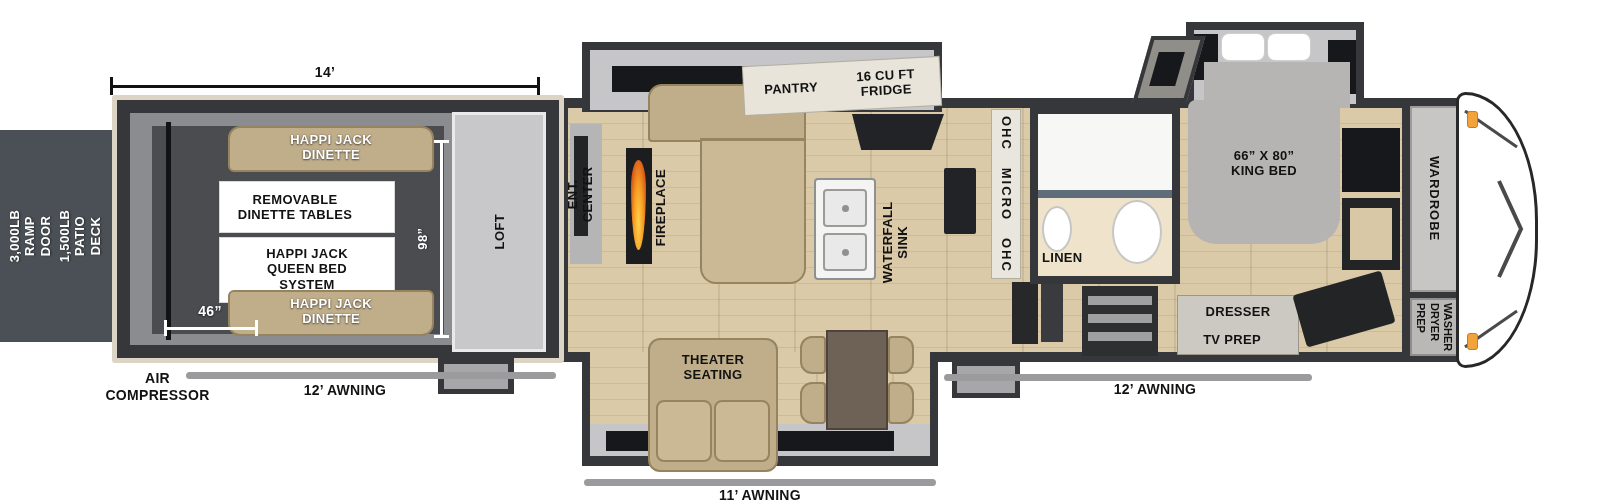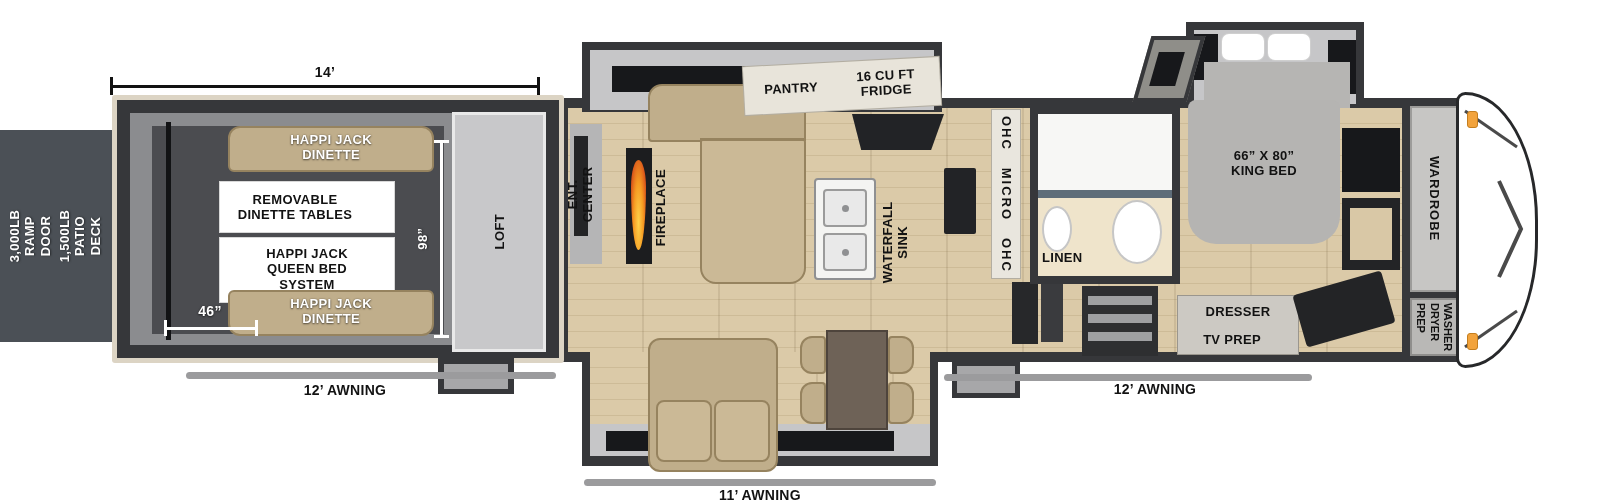--- a/index.html
+++ b/index.html
@@ -154,20 +154,22 @@
 
   <div class="abs" style="left:944px;top:168px;width:32px;height:66px;background:#222326;border-radius:2px"></div>
   <div class="abs" style="left:992px;top:110px;width:28px;height:168px;background:#e9e6de;box-shadow:0 0 0 1px #b3aea2"></div>
   <div class="vrl" style="left:992px;top:110px;width:28px;height:168px">OHC   MICRO   OHC</div>
   <div class="abs" style="left:1012px;top:282px;width:26px;height:62px;background:#27282a"></div>
   <div class="abs" style="left:1041px;top:284px;width:22px;height:58px;background:#3a3b3e"></div>
 
   <div class="tan" style="left:648px;top:338px;width:130px;height:134px;border-radius:12px"></div>
   <div class="abs" style="left:656px;top:400px;width:56px;height:62px;background:#cbb996;border:2px solid #96835f;border-radius:8px;box-sizing:border-box"></div>
   <div class="abs" style="left:714px;top:400px;width:56px;height:62px;background:#cbb996;border:2px solid #96835f;border-radius:8px;box-sizing:border-box"></div>
+  <div class="lbl" style="left:648px;top:352px;width:130px">THEATER
+SEATING</div>
   <div class="abs" style="left:826px;top:330px;width:62px;height:100px;background:#6e6257;border:2px solid #4e443c;box-sizing:border-box"></div>
   <div class="abs" style="left:800px;top:336px;width:26px;height:38px;background:#c0ae8b;border:2px solid #96835f;border-radius:12px 4px 4px 12px;box-sizing:border-box"></div>
   <div class="abs" style="left:800px;top:382px;width:26px;height:42px;background:#c0ae8b;border:2px solid #96835f;border-radius:12px 4px 4px 12px;box-sizing:border-box"></div>
   <div class="abs" style="left:888px;top:336px;width:26px;height:38px;background:#c0ae8b;border:2px solid #96835f;border-radius:4px 12px 12px 4px;box-sizing:border-box"></div>
   <div class="abs" style="left:888px;top:382px;width:26px;height:42px;background:#c0ae8b;border:2px solid #96835f;border-radius:4px 12px 12px 4px;box-sizing:border-box"></div>
 
   <div class="wall" style="left:1030px;top:106px;width:150px;height:178px"></div>
   <div class="abs" style="left:1038px;top:114px;width:134px;height:162px;background:#efe4cb"></div>
   <div class="abs" style="left:1038px;top:114px;width:134px;height:78px;background:#f7f7f5"></div>
   <div class="abs" style="left:1038px;top:190px;width:134px;height:8px;background:#5e6d79"></div>
@@ -214,17 +216,19 @@
       <i style="top:20px;height:11px"></i>
   </div>
   <div class="steps" style="left:952px;top:360px;width:68px;height:38px">
     <i style="top:6px;height:10px"></i>
       <i style="top:21px;height:12px"></i>
   </div>
 
   <div class="bar" style="left:186px;top:372px;width:370px;height:7px"></div>
   <div class="bar" style="left:944px;top:374px;width:368px;height:7px"></div>
   <div class="bar" style="left:584px;top:479px;width:352px;height:7px"></div>
+  <div class="lbl big" style="left:95px;top:370px;width:125px">AIR
+COMPRESSOR</div>
   <div class="lbl big" style="left:255px;top:382px;width:180px">12’ AWNING</div>
   <div class="lbl big" style="left:1055px;top:381px;width:200px">12’ AWNING</div>
   <div class="lbl big" style="left:665px;top:487px;width:190px">11’ AWNING</div>
 
 </div>
 
 </body></html>

